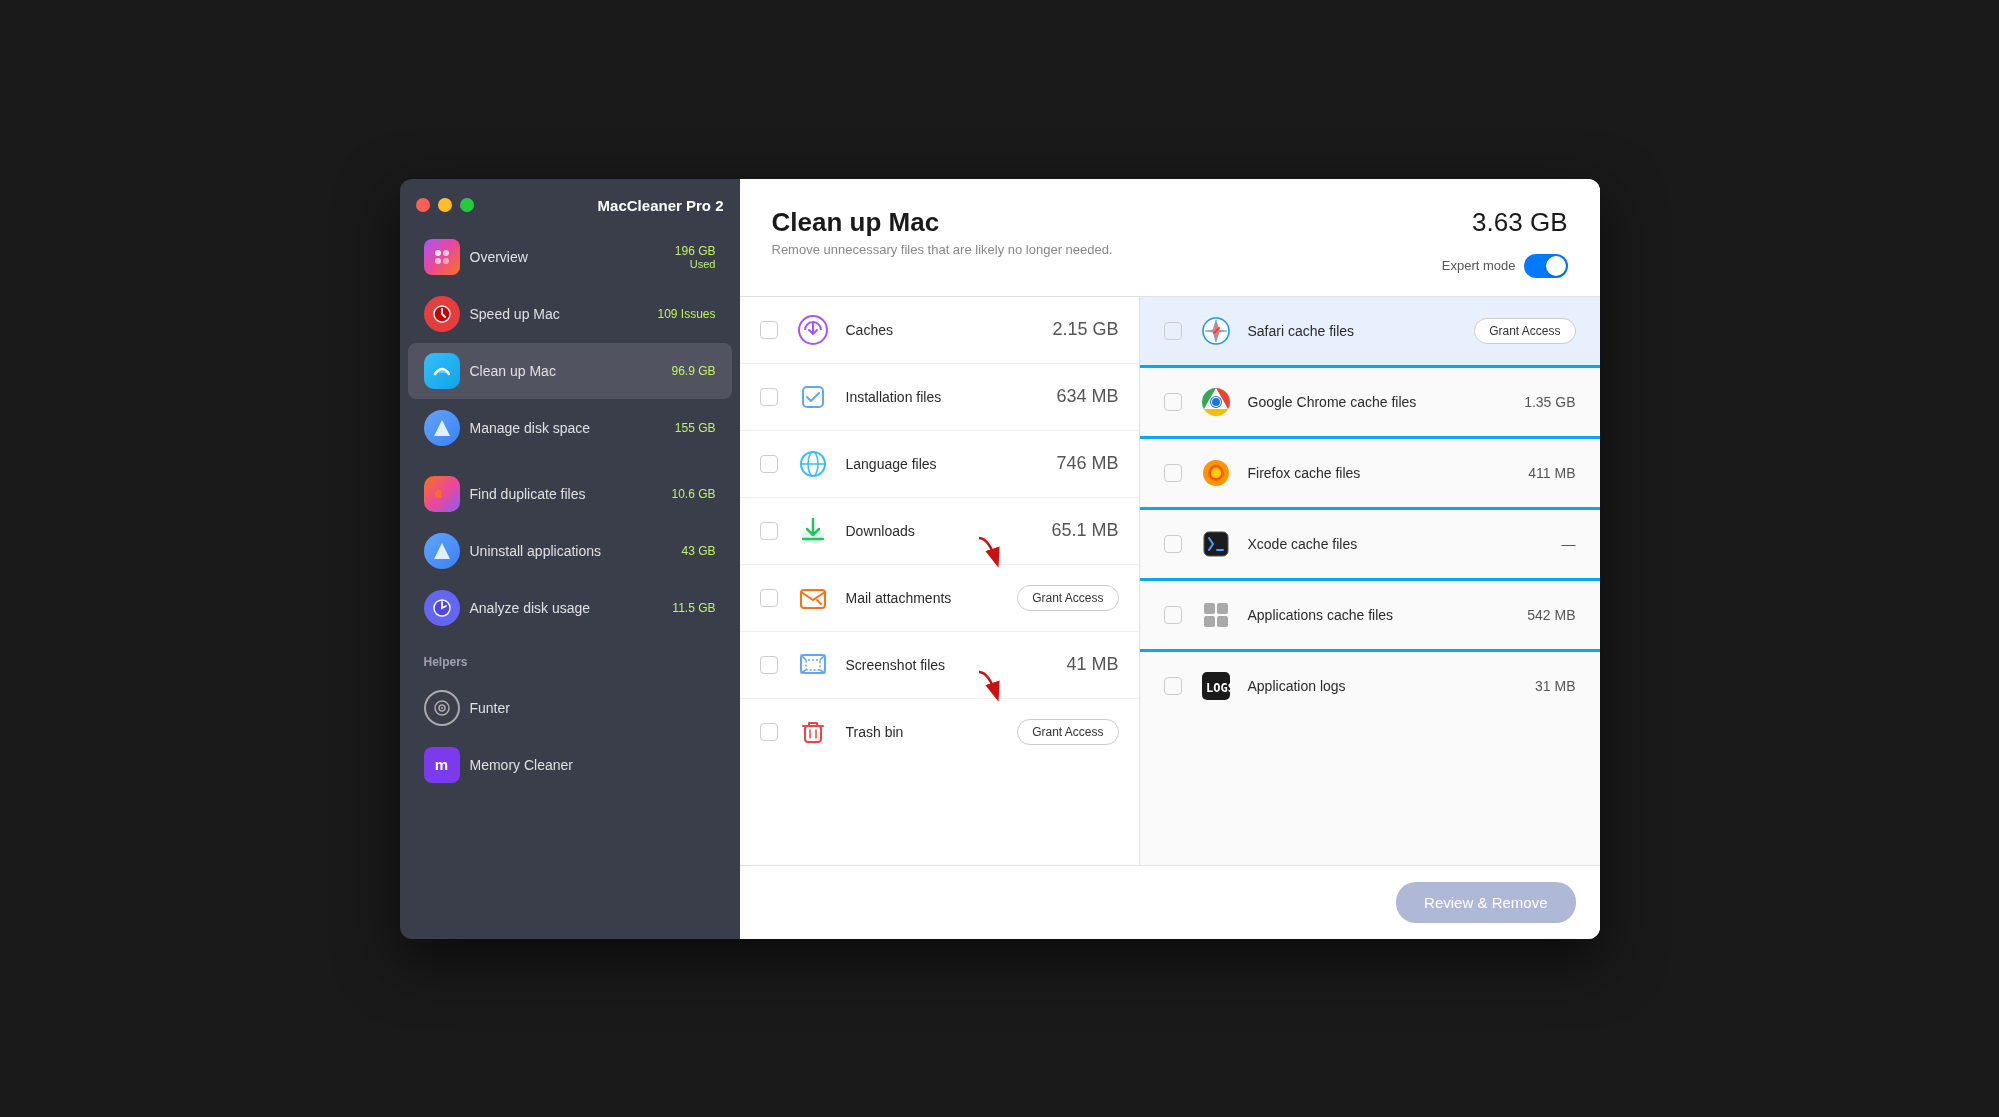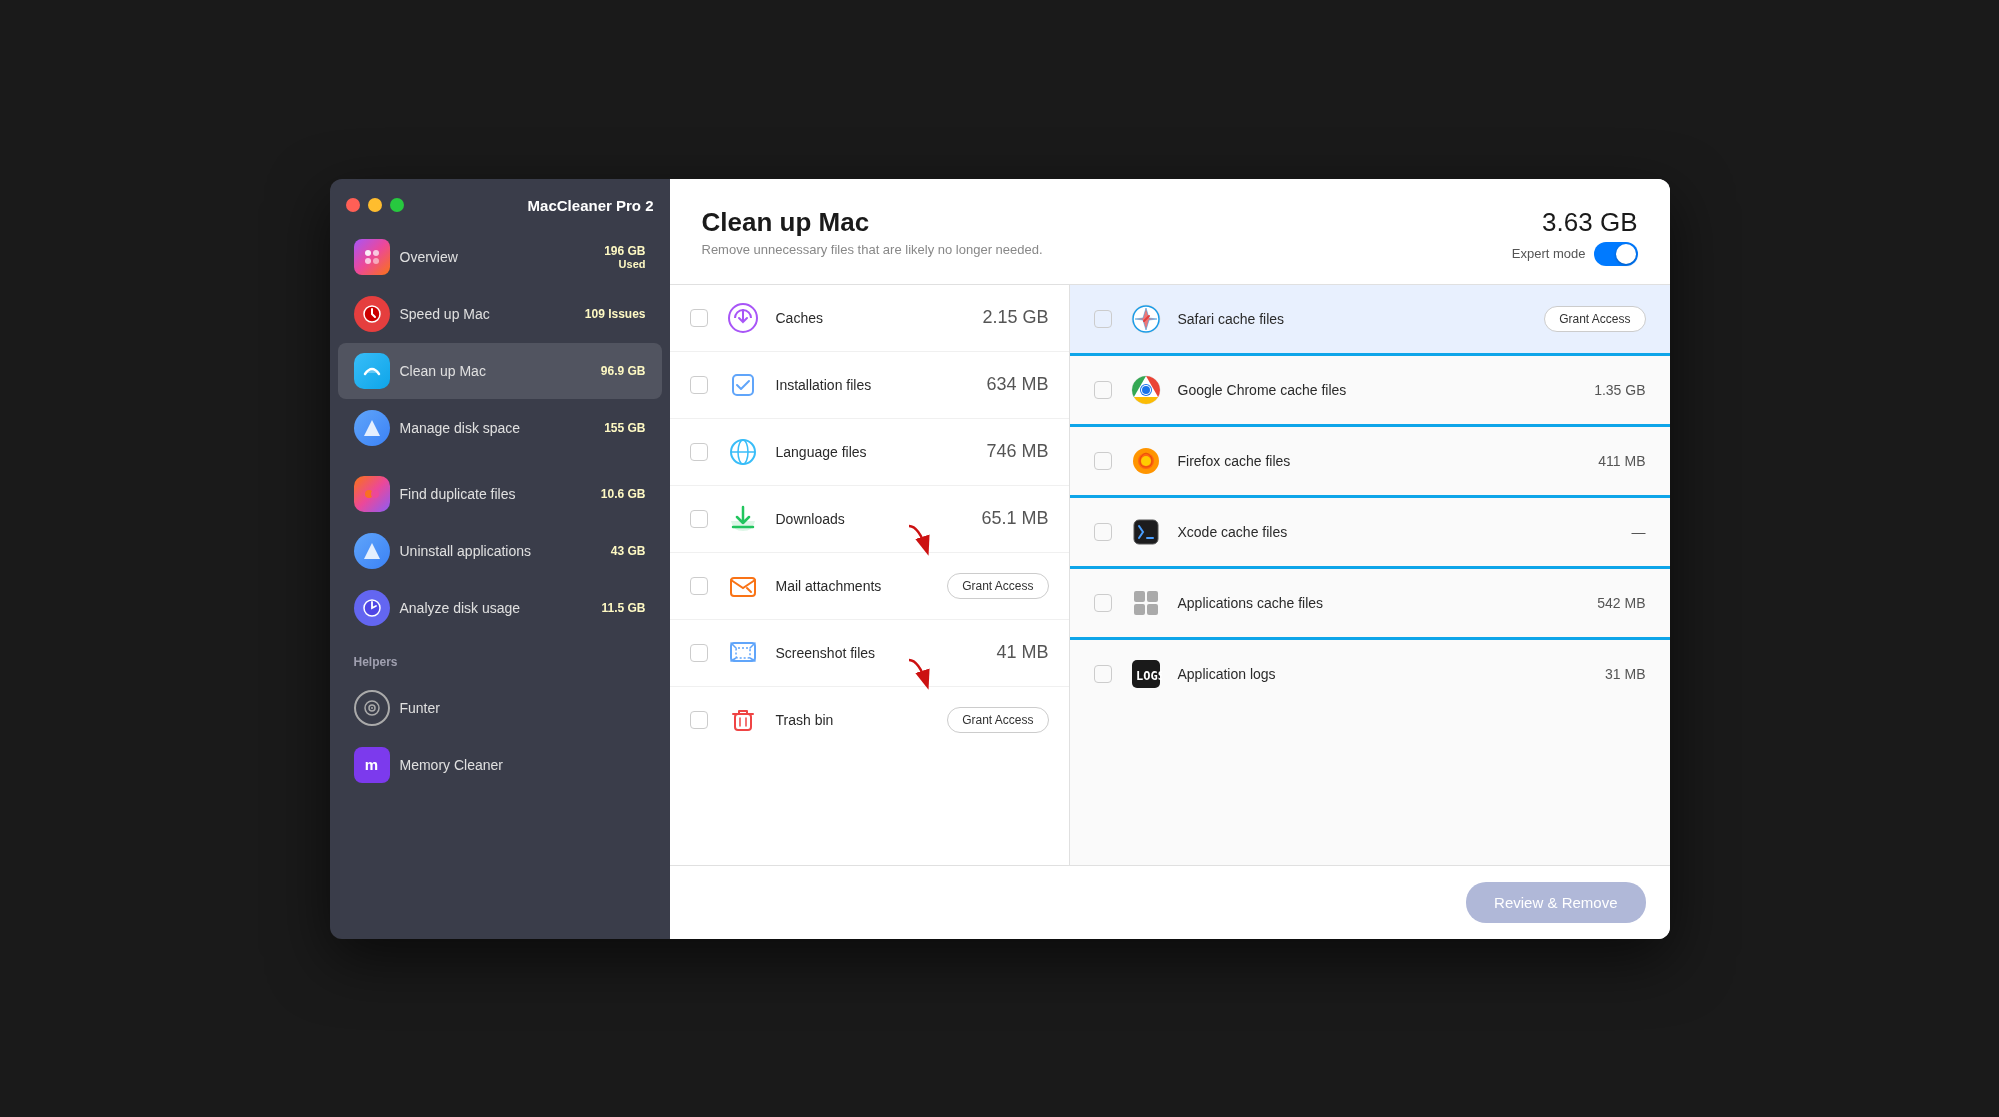--- a/index.html
+++ b/index.html
@@ -5,21 +5,21 @@
     * { box-sizing: border-box; margin: 0; padding: 0; }
     body {
       background: #1a1a1a;
       display: flex;
       justify-content: center;
       align-items: center;
       min-height: 100vh;
       font-family: -apple-system, BlinkMacSystemFont, 'Helvetica Neue', Arial, sans-serif;
     }
     .window {
-      width: 1340px;
+      width: 1200px;
       height: 760px;
       border-radius: 12px;
       overflow: hidden;
       display: flex;
       box-shadow: 0 20px 60px rgba(0,0,0,0.6);
       justify-content: space-between;
     }
     
     .sidebar {
       width: 340px;
@@ -75,24 +75,23 @@
       align-items: center;
       justify-content: center;
       font-size: 18px;
     }
     .nav-label {
       color: #e0e0e0;
       font-size: 14px;
       flex: 1;
     }
     .nav-badge {
-      color: #fef9c3;
+      color: #bef264;
       font-size: 12px;
       text-align: right;
-      font-weight: bold;
     }
     .nav-badge-line2 {
       display: block;
       font-size: 11px;
     }
     .section-title {
       color: #a0a0b0;
       font-size: 12px;
       font-weight: 600;
       padding: 14px 24px 6px 24px;
@@ -419,21 +418,21 @@
 
   <div class="main">
     <div class="main-header">
       <div class="main-header-top">
         <div>
           <div class="main-title">Clean up Mac</div>
           <div class="main-subtitle">Remove unnecessary files that are likely no longer needed.</div>
         </div>
         <div style="text-align:right;">
           <div class="main-size">3.63 GB</div>
-          <div class="expert-mode-row" style="justify-content:flex-end; margin-top:4px;">
+          <div class="expert-mode-row" style="justify-content:flex-end; margin-top:16px;">
             <span class="expert-label">Expert mode</span>
             <div class="toggle">
               <div class="toggle-knob"></div>
             </div>
           </div>
         </div>
       </div>
     </div>
 
     <div class="content-area">

